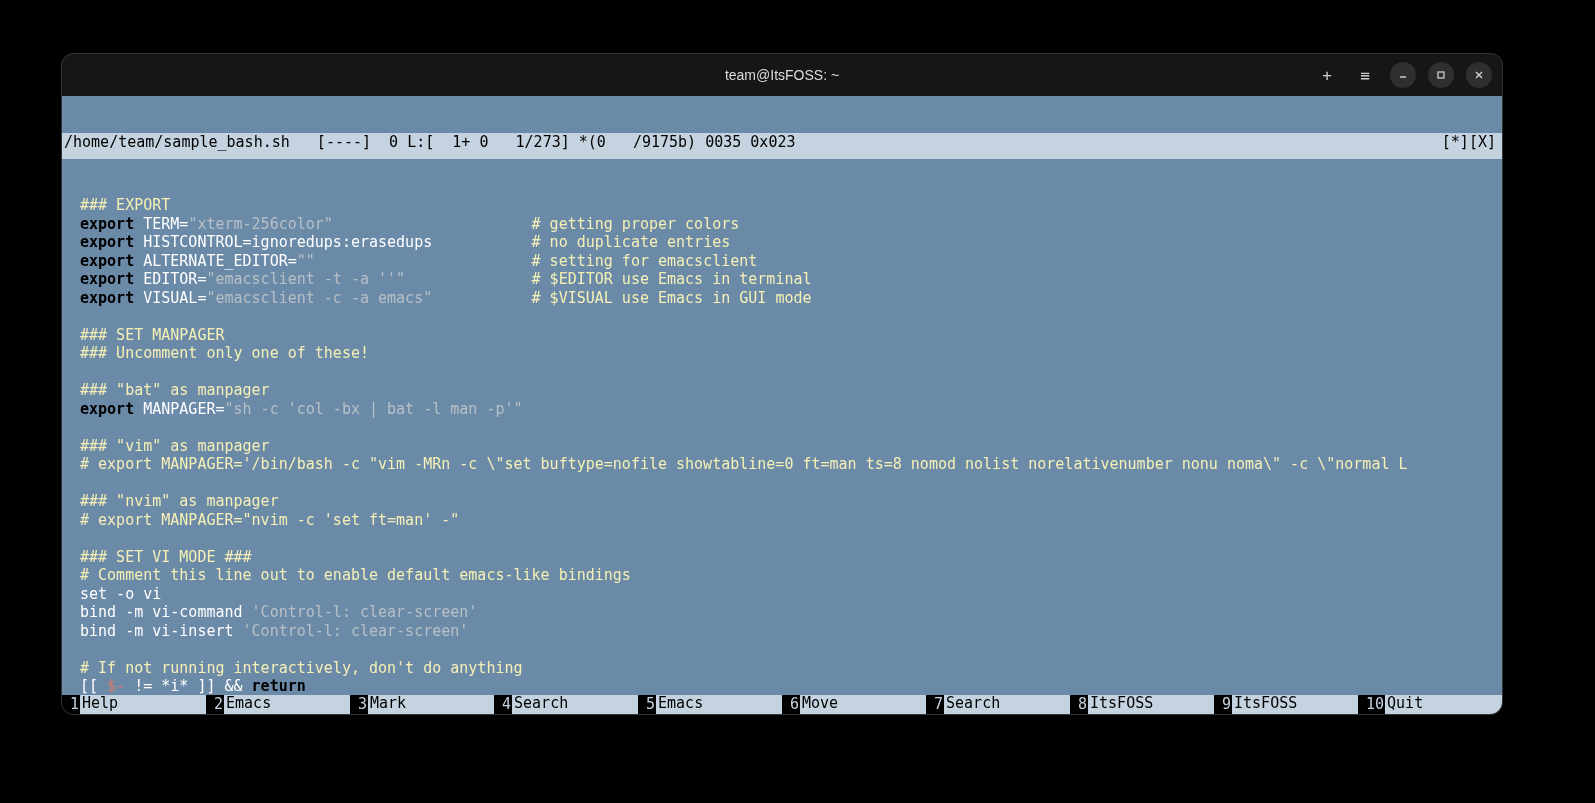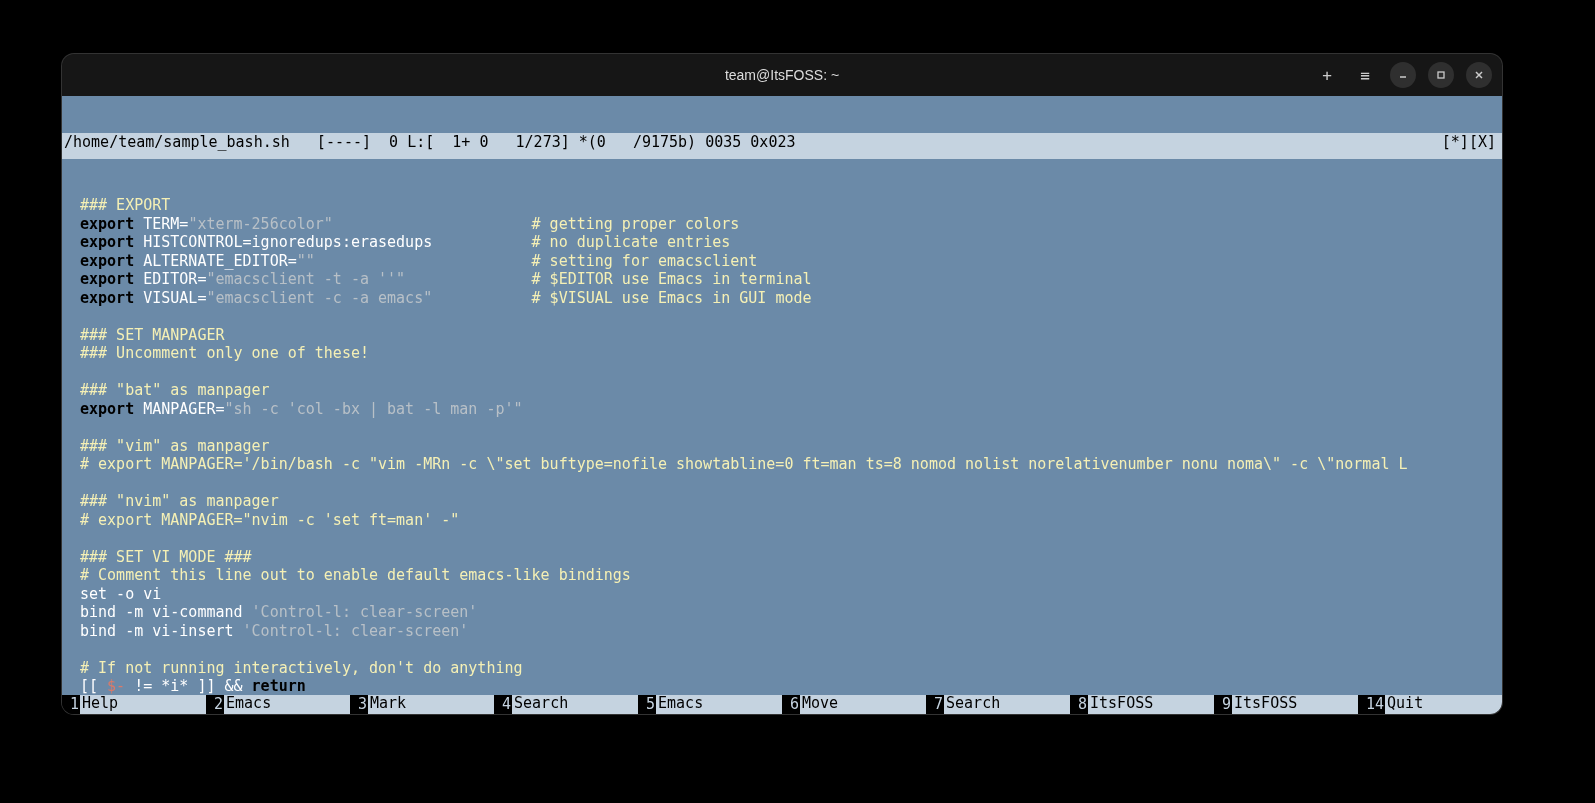--- a/index.html
+++ b/index.html
@@ -152,17 +152,17 @@
       </div>
       <div class="fkey">
         <span class="num">8</span>
         <span class="lbl">ItsFOSS</span>
       </div>
       <div class="fkey">
         <span class="num">9</span>
         <span class="lbl">ItsFOSS</span>
       </div>
       <div class="fkey">
-        <span class="num">14</span>
+        <span class="num">10</span>
         <span class="lbl">Quit</span>
       </div>
     </div>
 </div>
 
 </body></html>

